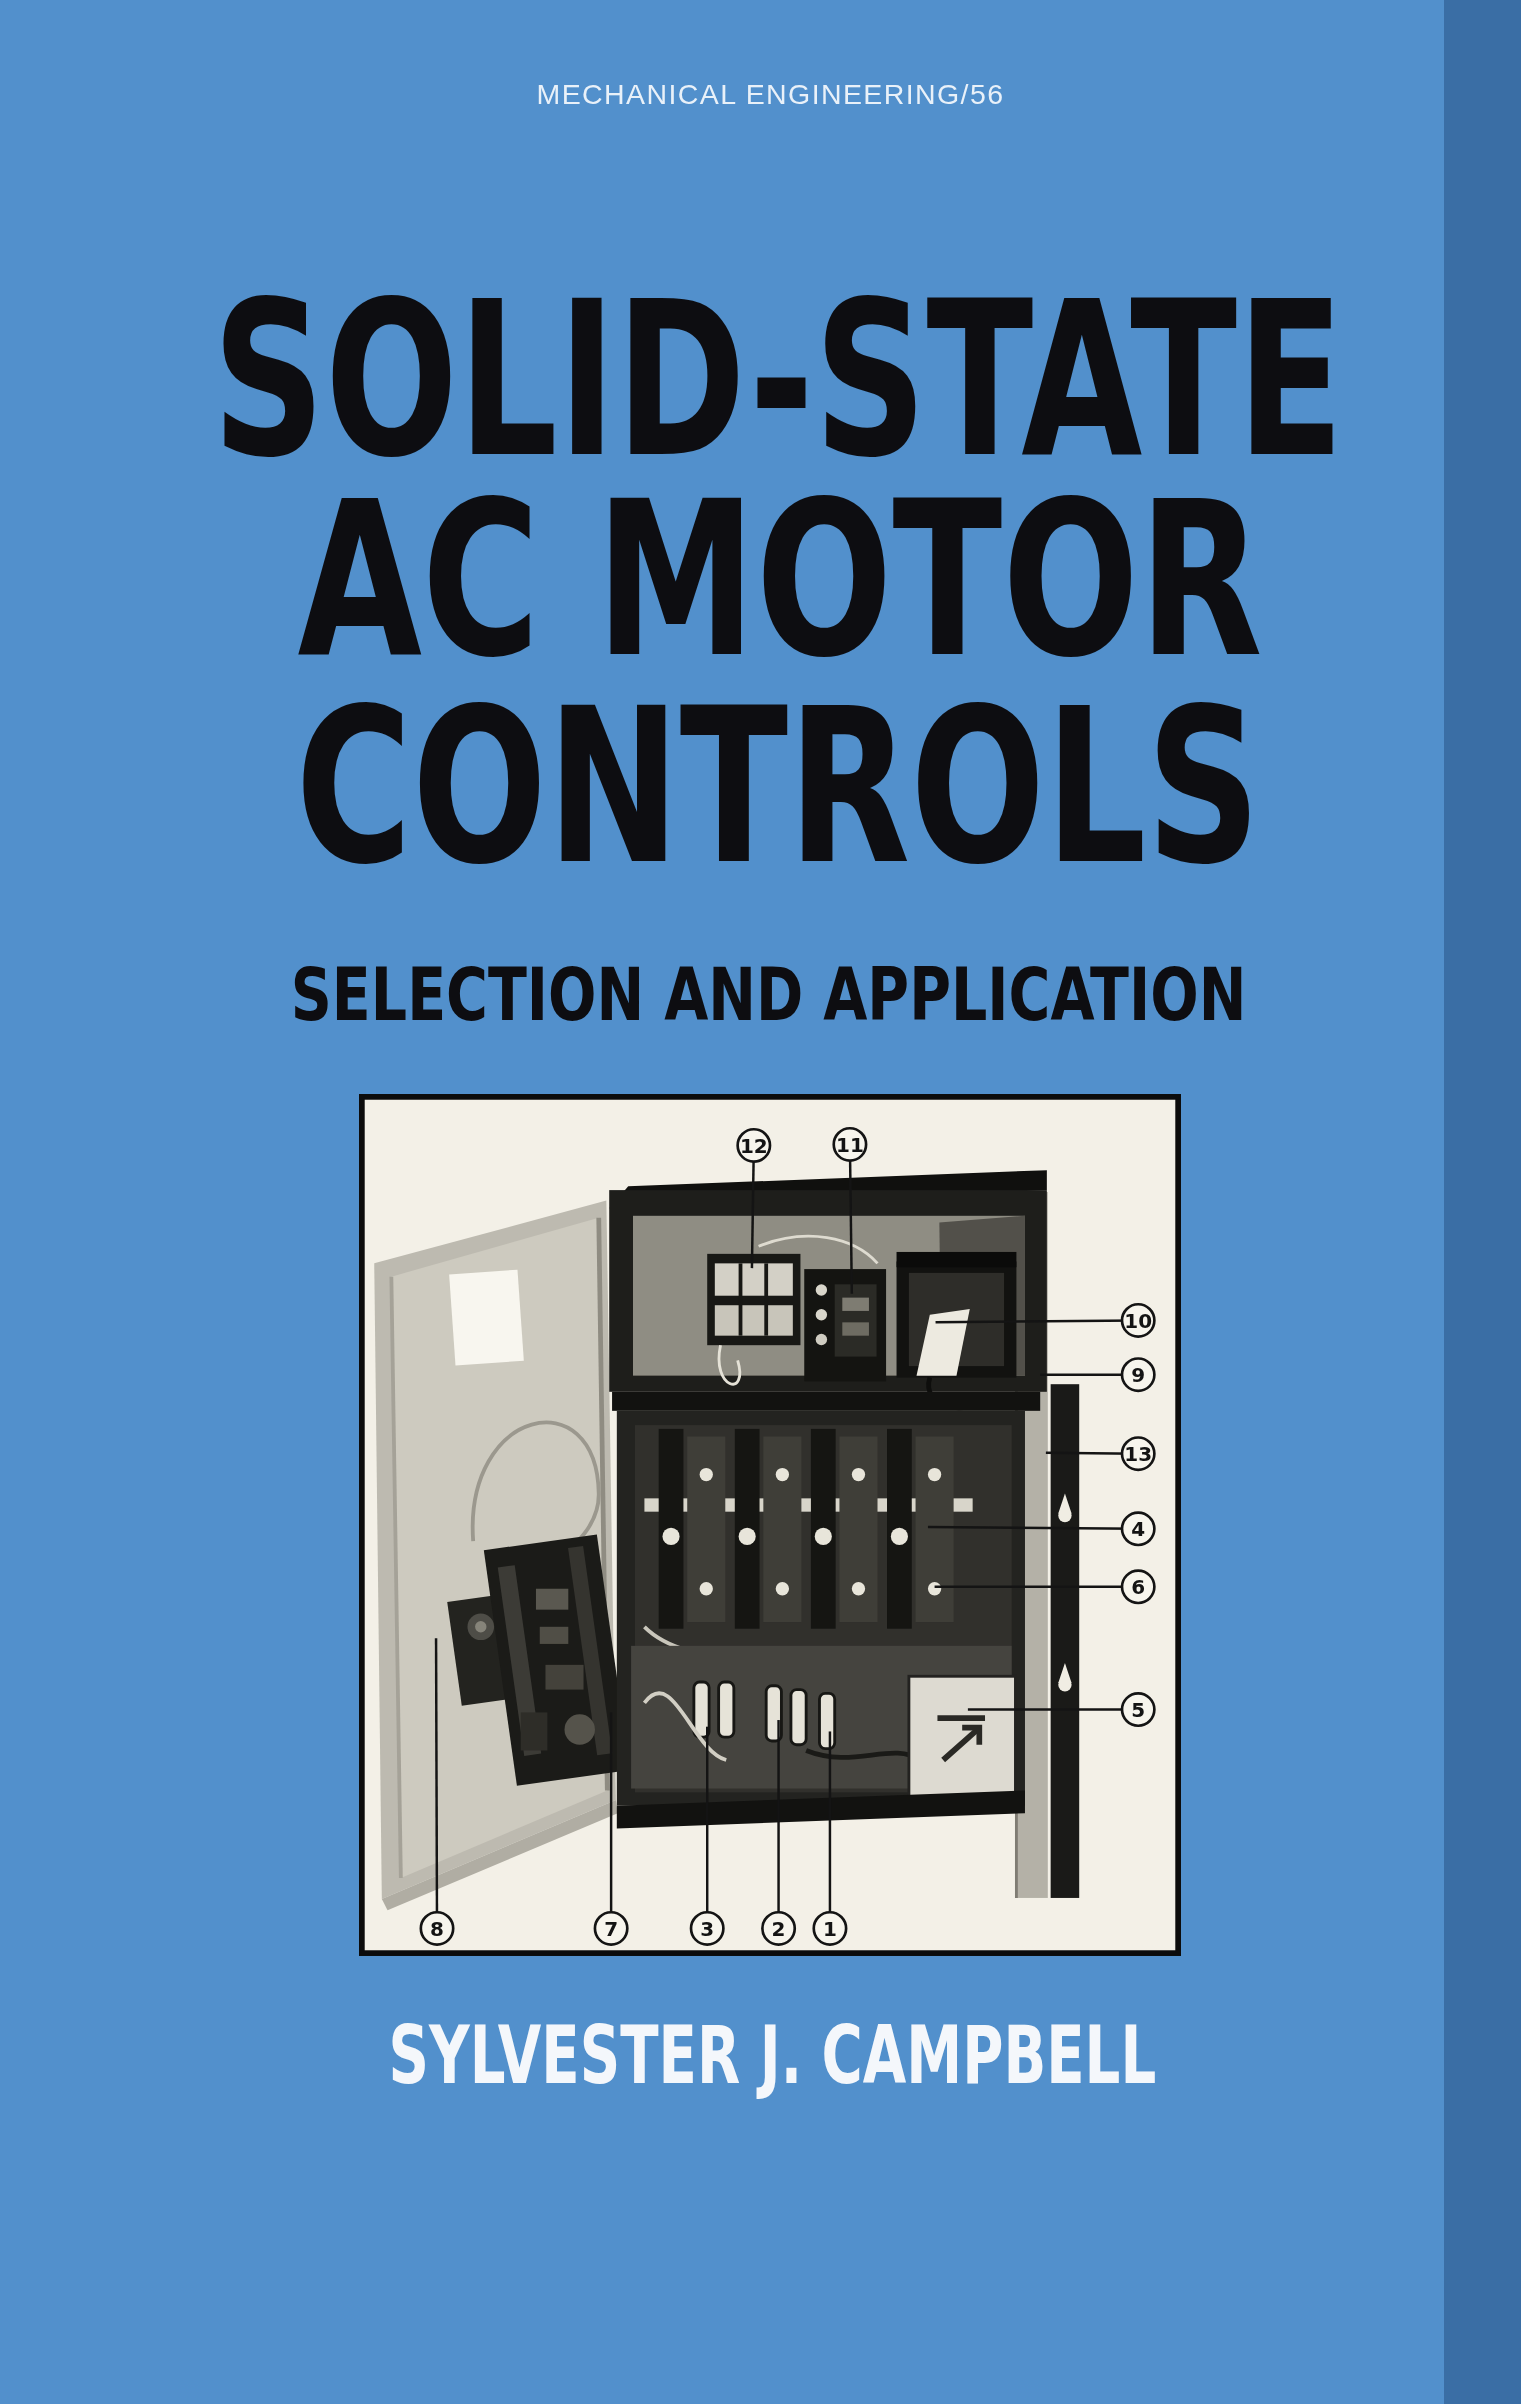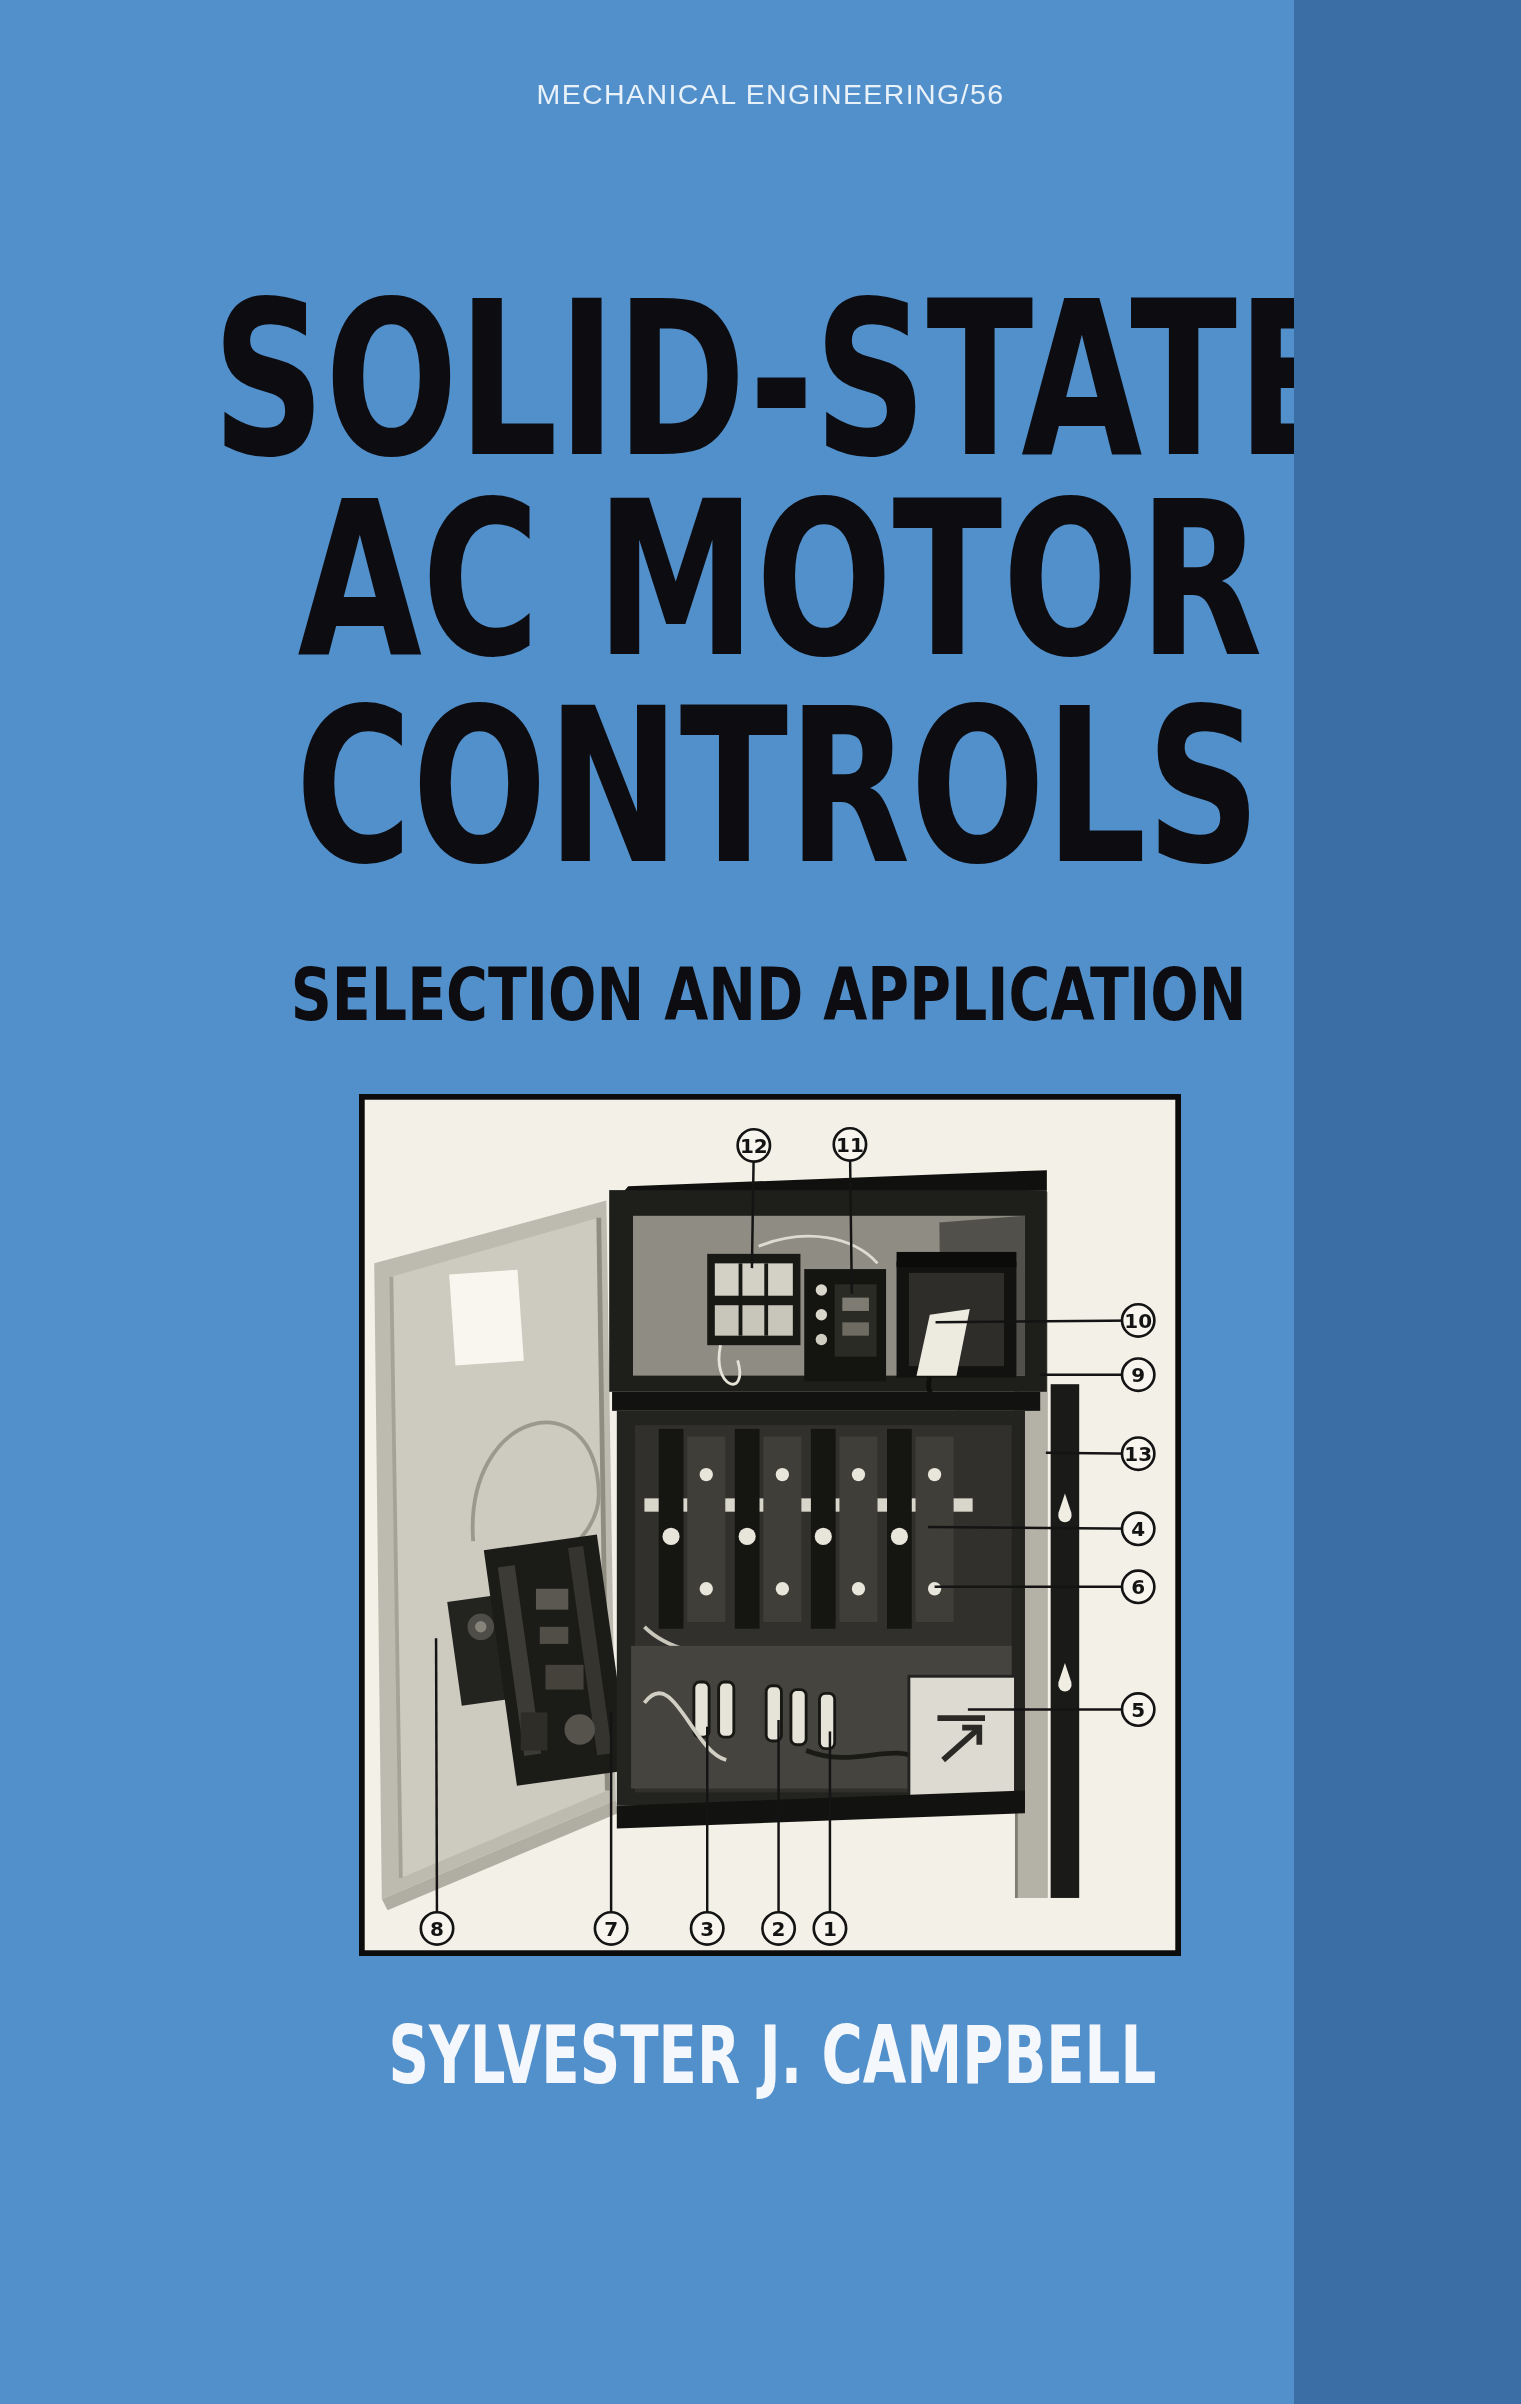--- a/index.html
+++ b/index.html
@@ -1,18 +1,18 @@
 <!DOCTYPE html>
 <html style="font-size:15px"><head>
 <meta charset="utf-8">
 <style>
   html,body{margin:0;padding:0;background:#3a6ea5;}
   .page{
     position:relative;
-    width:1294px;height:2404px;
+    width:1444px;height:2404px;
     background:var(--background,#5290CC);
     overflow:hidden;
     font-family:"Liberation Sans", sans-serif;
   }
   .series-header{
     position:absolute;top:78px;left:0;width:1541px;
     text-align:center;
     font-size:28.5px;letter-spacing:1.4px;
     color:var(--header_text,#E9F1F9);
     font-weight:400;

